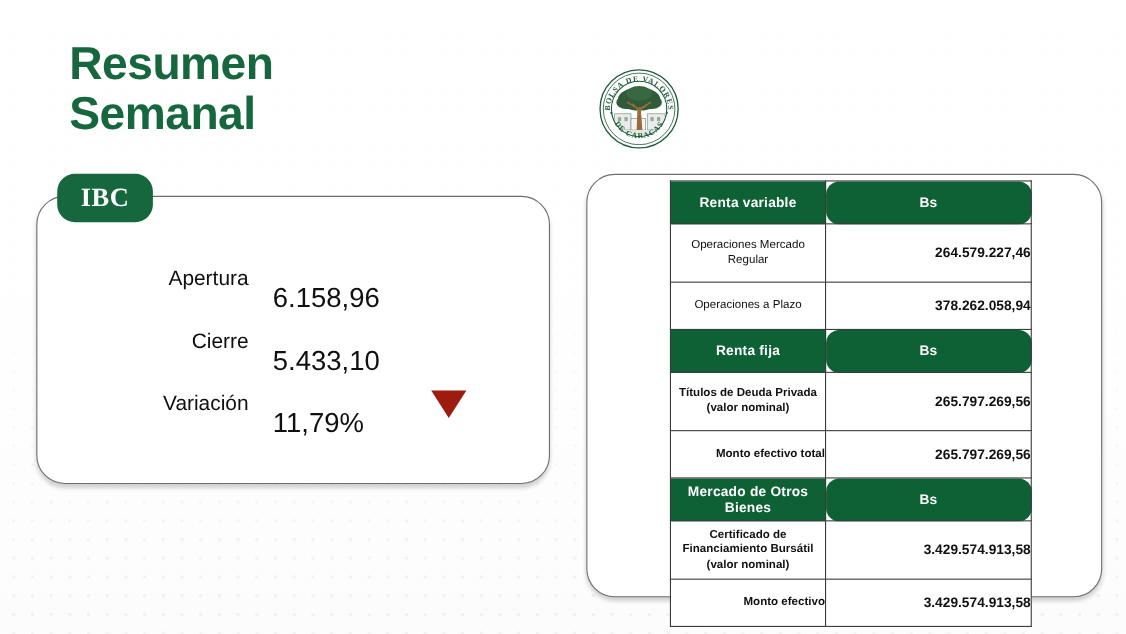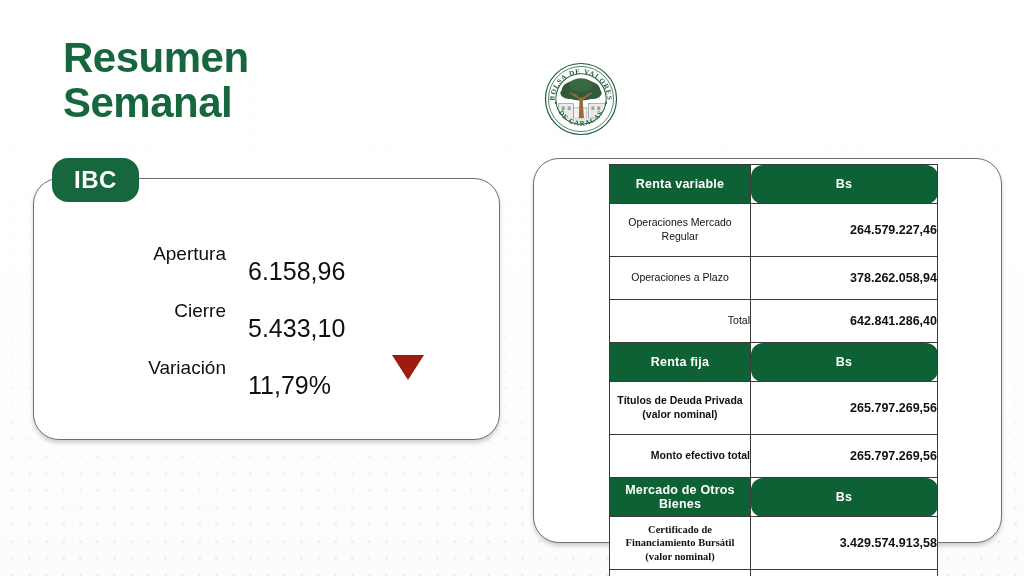--- a/index.html
+++ b/index.html
@@ -97,20 +97,21 @@
     left: 52px;
     top: 158px;
     width: 87px;
     height: 44px;
     background: #16673D;
     border-radius: 16px;
     display: flex;
     align-items: center;
     justify-content: center;
     z-index: 5;
+    font-family: Liberation Serif, serif;
   }
   #ibc-badge span {
     color: #ffffff;
     font-size: 24px;
     font-weight: bold;
     letter-spacing: 0.5px;
   }
 
   #ibc-rows {
     position: absolute;
@@ -300,43 +301,39 @@
         </tr>
         <tr class="datarow tall">
           <td class="col-label label" style="white-space: pre-line;">Operaciones Mercado
 Regular</td>
           <td class="col-value value">264.579.227,46</td>
         </tr>
         <tr class="datarow">
           <td class="col-label label" style="white-space: pre-line;">Operaciones a Plazo</td>
           <td class="col-value value">378.262.058,94</td>
         </tr>
-        <tr class="datarow">
-          <td class="col-label label right" style="white-space: pre-line;">Total</td>
-          <td class="col-value value">642.841.286,40</td>
-        </tr>
         <tr class="hdr">
           <td class="col-label">Renta fija</td>
           <td class="col-value unit">Bs</td>
         </tr>
         <tr class="datarow tall">
           <td class="col-label label bold" style="white-space: pre-line;">Títulos de Deuda Privada
 (valor nominal)</td>
           <td class="col-value value">265.797.269,56</td>
         </tr>
         <tr class="datarow">
           <td class="col-label label right bold" style="white-space: pre-line;">Monto efectivo total</td>
           <td class="col-value value">265.797.269,56</td>
         </tr>
         <tr class="hdr">
           <td class="col-label">Mercado de Otros Bienes</td>
           <td class="col-value unit">Bs</td>
         </tr>
         <tr class="datarow tall">
-          <td class="col-label label bold" style="white-space: pre-line; font-family: Liberation Serif, serif;">Certificado de
+          <td class="col-label label bold" style="white-space: pre-line;">Certificado de
 Financiamiento Bursátil
 (valor nominal)</td>
           <td class="col-value value">3.429.574.913,58</td>
         </tr>
         <tr class="datarow">
           <td class="col-label label right bold" style="white-space: pre-line;">Monto efectivo</td>
           <td class="col-value value">3.429.574.913,58</td>
         </tr>
       </tbody>
   </table>

